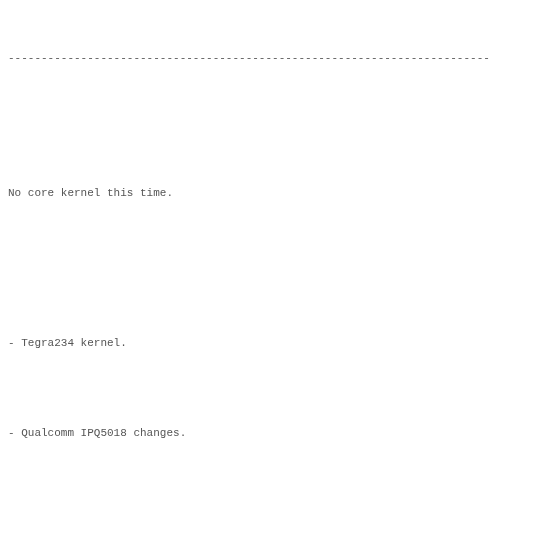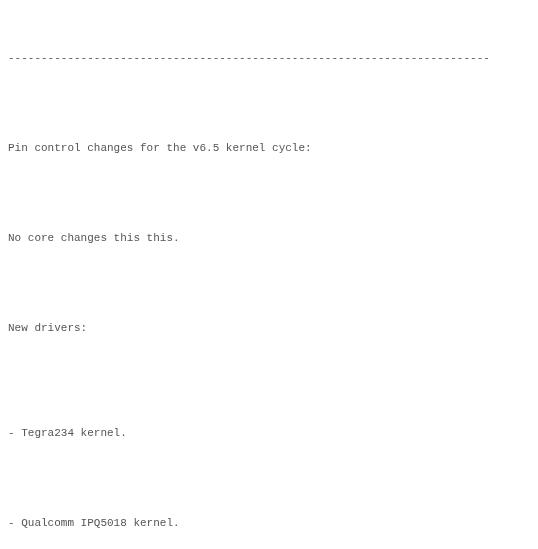--- a/index.html
+++ b/index.html
@@ -24,30 +24,28 @@
     letter-spacing: 0;
   }
 </style>
 </head>
 <body>
 
 <div class="page">
 
   <div class="line dash-row">-------------------------------------------------------------------------</div>
   <div class="line"> </div>
-  <div class="line">Pin control changes for the v6.5 kernel cycle:</div>
   <div class="line"> </div>
-  <div class="line">No core changes this this.</div>
+  <div class="line">No core kernel this time.</div>
   <div class="line"> </div>
-  <div class="line">New drivers:</div>
   <div class="line"> </div>
 
   <div class="line">- Tegra234 kernel.</div>
   <div class="line"> </div>
-  <div class="line">- Qualcomm IPQ5018 kernel.</div>
+  <div class="line">- Qualcomm IPQ5018 changes.</div>
   
   
   
   
   
   
   
 
   
   

